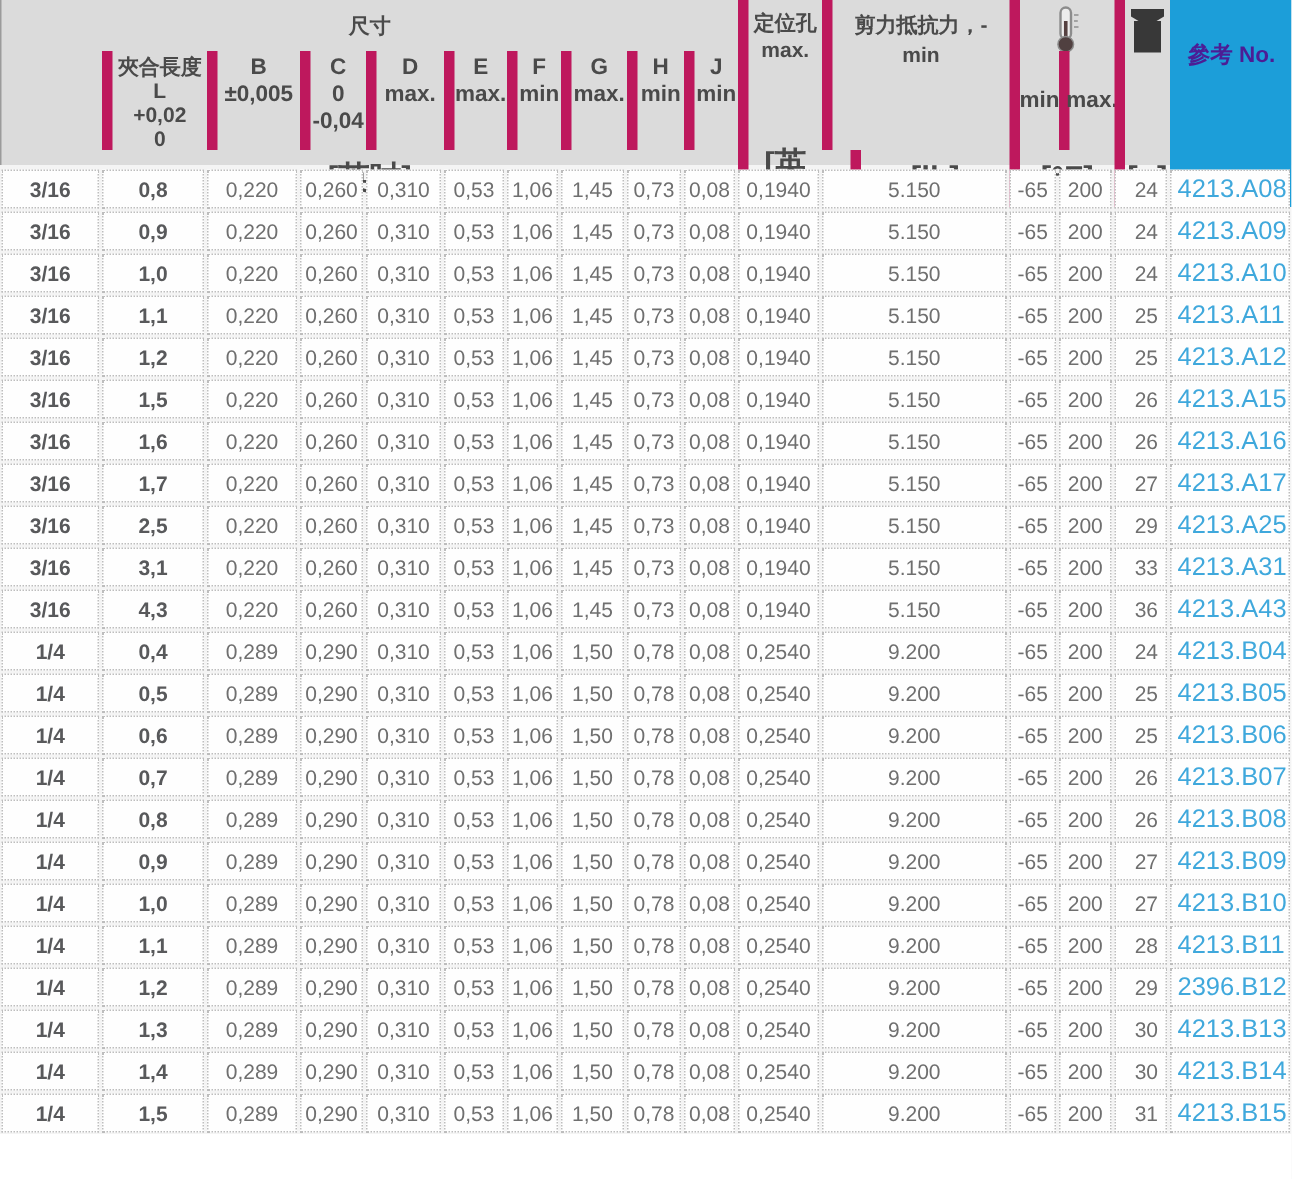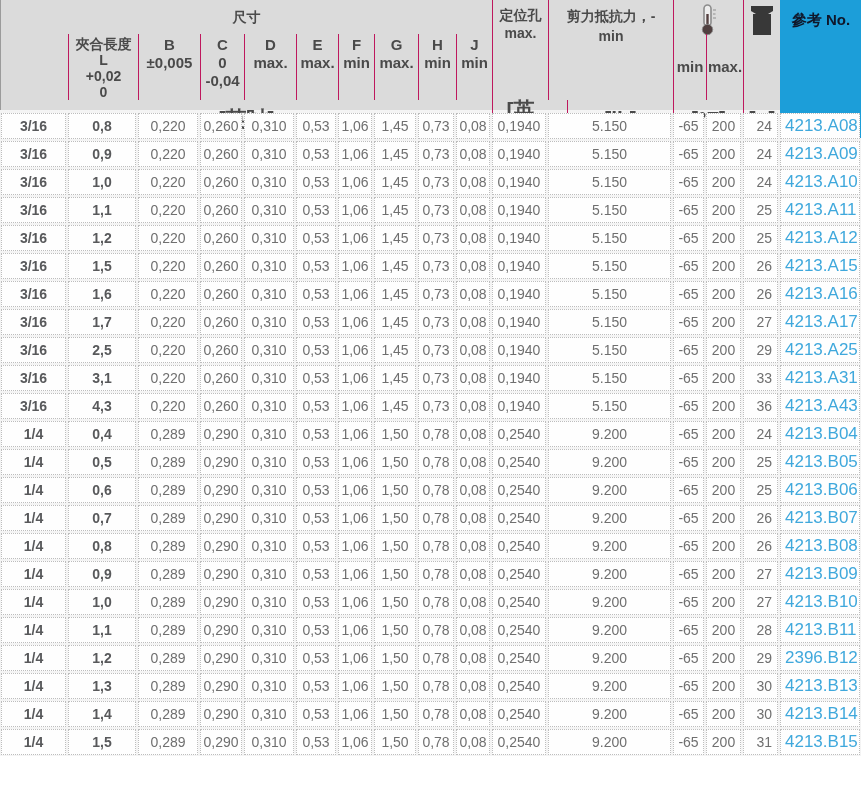--- a/index.html
+++ b/index.html
@@ -39,28 +39,28 @@
   .h-h      { grid-column: 9;  grid-row: 2; padding-top: 2px; font-size: 15px; }
   .h-j      { grid-column: 10; grid-row: 2; padding-top: 2px; font-size: 15px; }
   .h-hole   { grid-column: 11; grid-row: 1 / 3; padding-top: 6px; }
   .h-shear  { grid-column: 12; grid-row: 1 / 3; padding-top: 6px; line-height: 20px; }
   .h-shear sup { font-size: 11px; font-weight: bold; }
   .h-thermo { grid-column: 13 / 15; grid-row: 1; display: flex; justify-content: center; padding-top: 4px; }
   .h-tmin   { grid-column: 13; grid-row: 2; display: flex; align-items: center; justify-content: center; font-size: 15px; }
   .h-tmax   { grid-column: 14; grid-row: 2; display: flex; align-items: center; justify-content: center; font-size: 15px; }
   .h-wticon { grid-column: 15; grid-row: 1; display: flex; justify-content: center; padding-top: 5px; }
   .h-wtempty{ grid-column: 15; grid-row: 2; }
-  .h-ref    { grid-column: 16; grid-row: 1 / 4; background: #1C9ED9; color: #0f172a; font-size: 15px; padding-top: 11px; }
+  .h-ref    { grid-column: 16; grid-row: 1 / 4; background: #1C9ED9; color: #4c1d95; font-size: 15px; padding-top: 28px; }
   .u-dims   { grid-column: 1 / 11; grid-row: 3; }
   .u-hole   { grid-column: 11; grid-row: 3; }
   .u-lb     { grid-column: 12; grid-row: 3; margin-left: 19px; }
   .u-f      { grid-column: 13 / 15; grid-row: 3; }
   .u-g      { grid-column: 15; grid-row: 3; }
   .unit { display: flex; align-items: center; justify-content: center; font-size: 21px; }
-  .bl { border-left: 1px solid #be185d; }
+  .bl { border-left: 7px solid #be185d; }
 
   
   .tbody { background: #F4F4F4; padding-top: 2px; }
   .trow { height: 28px; }
   .tcell {
     margin: 1px;
     background: #FEFEFE;
     border: 1px dotted #BDBDBD;
     font-size: 14px;
     color: #6F6F6F;

